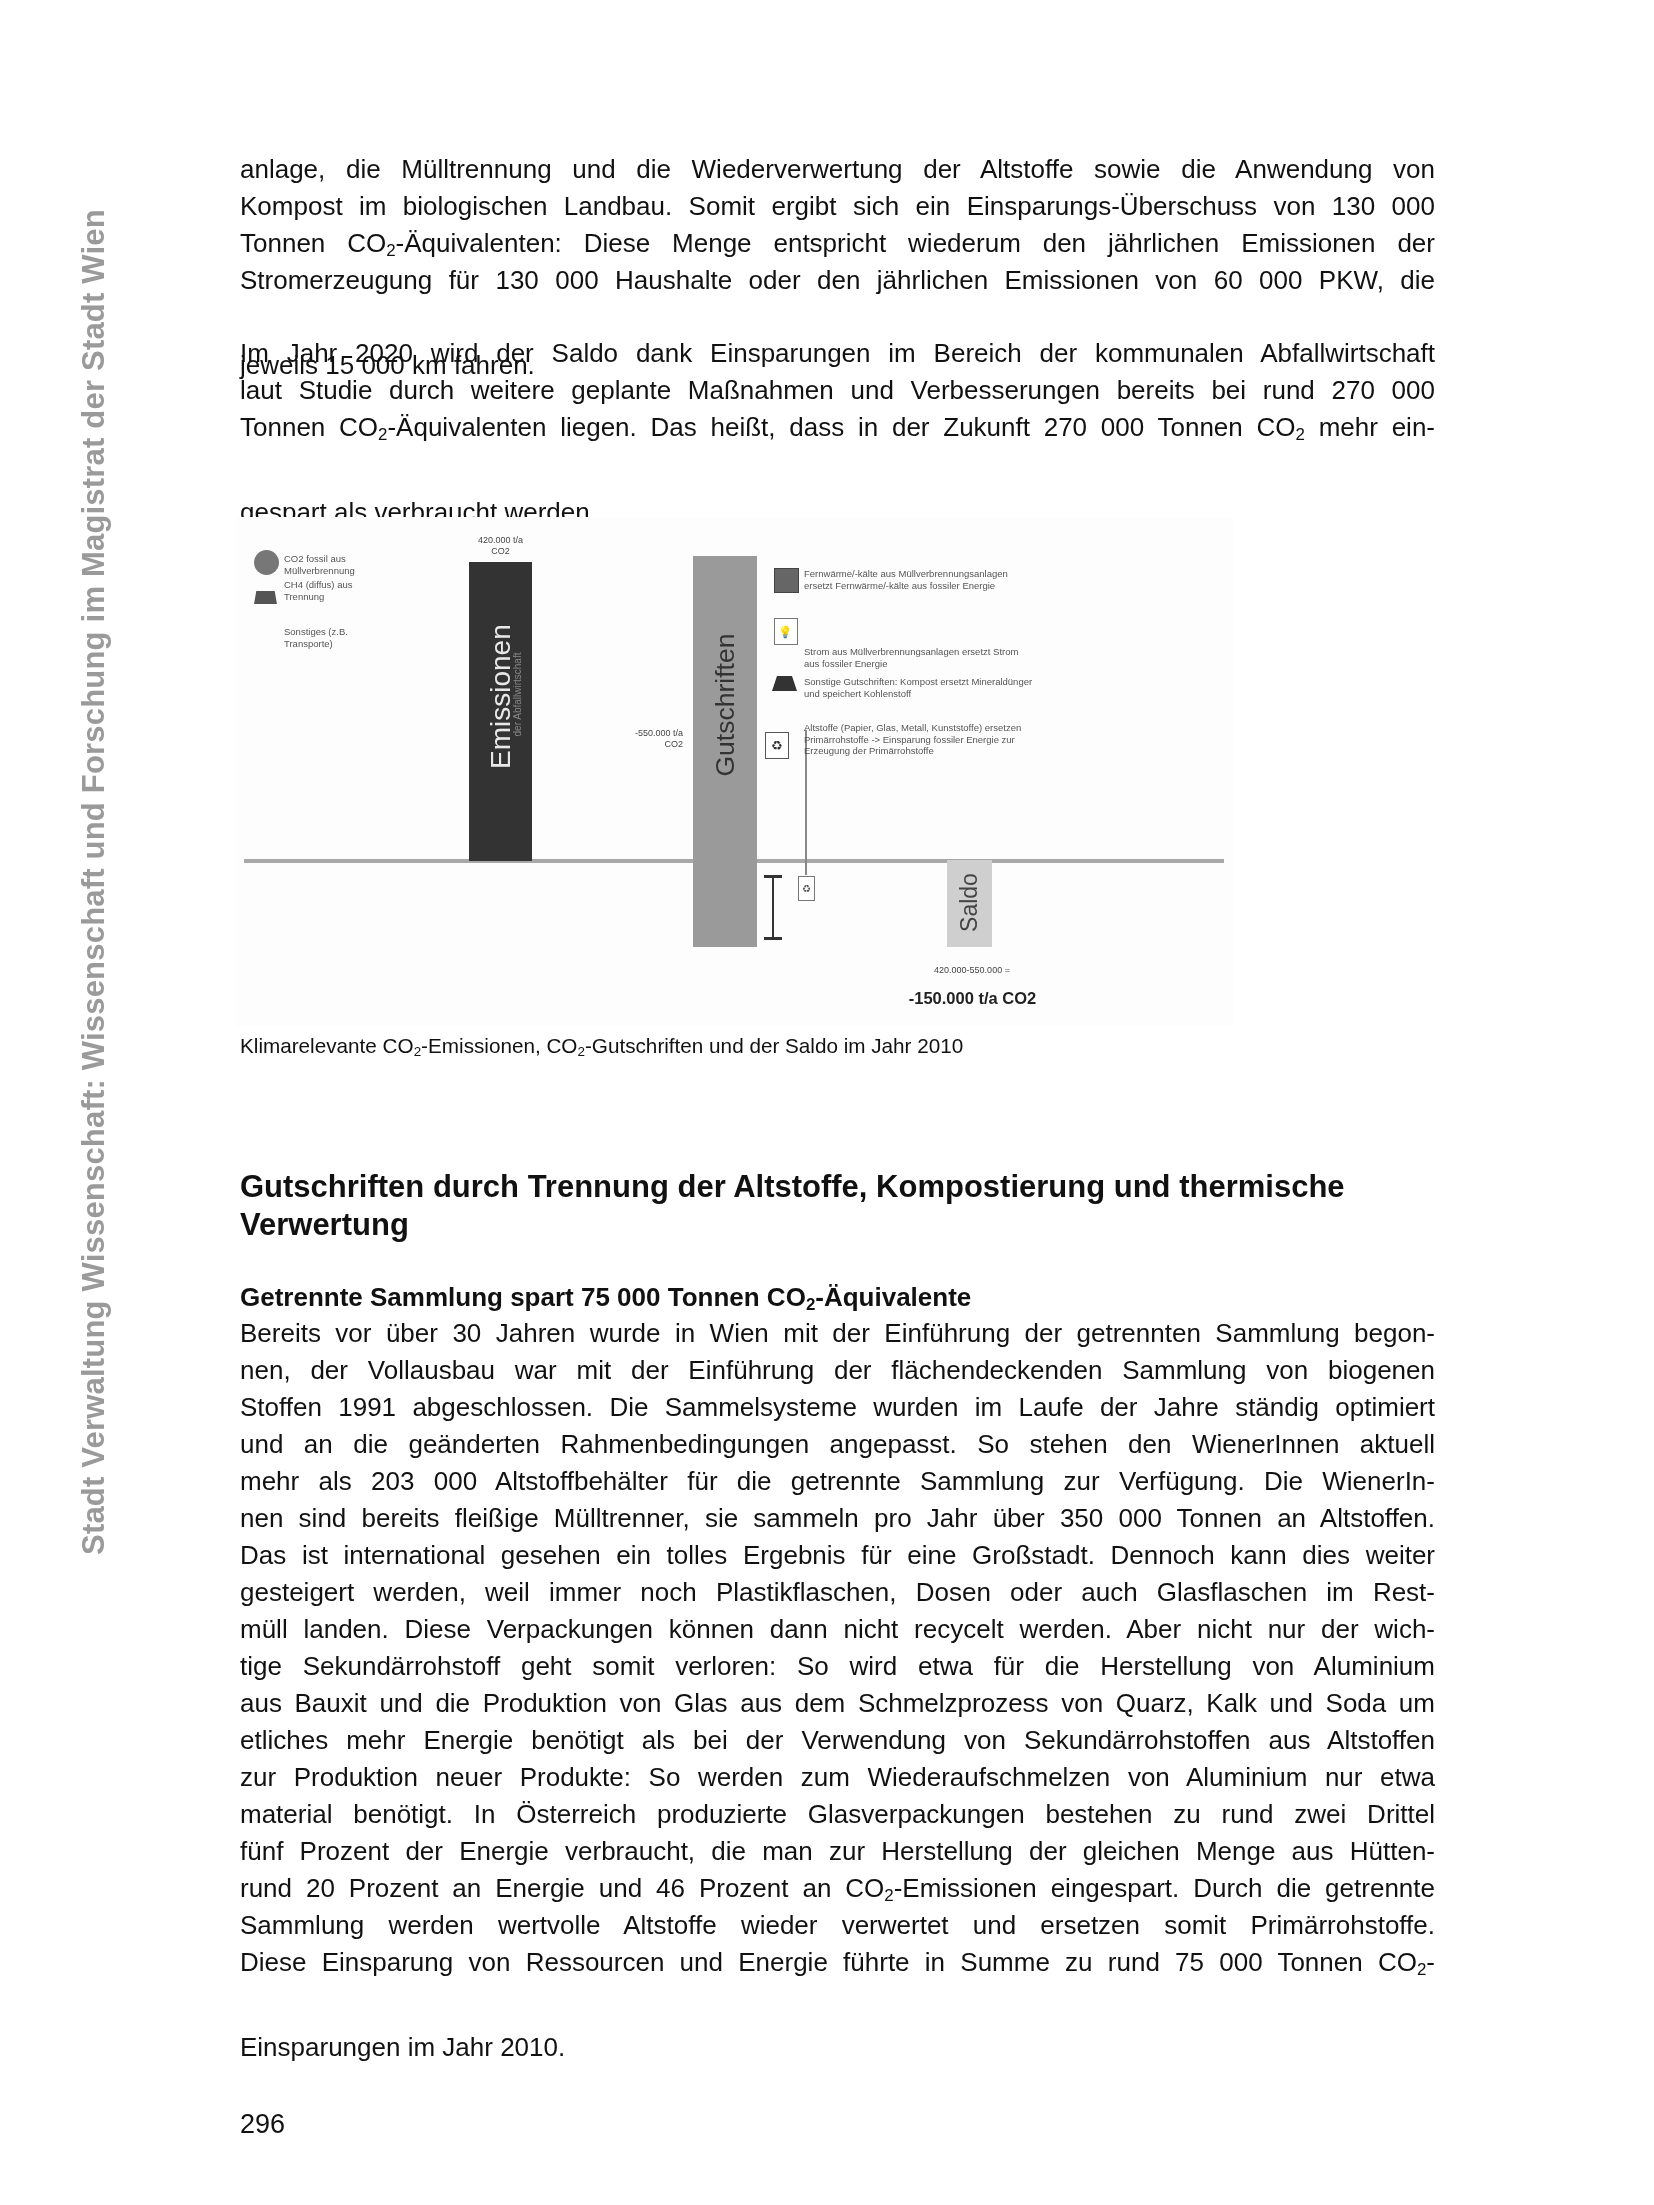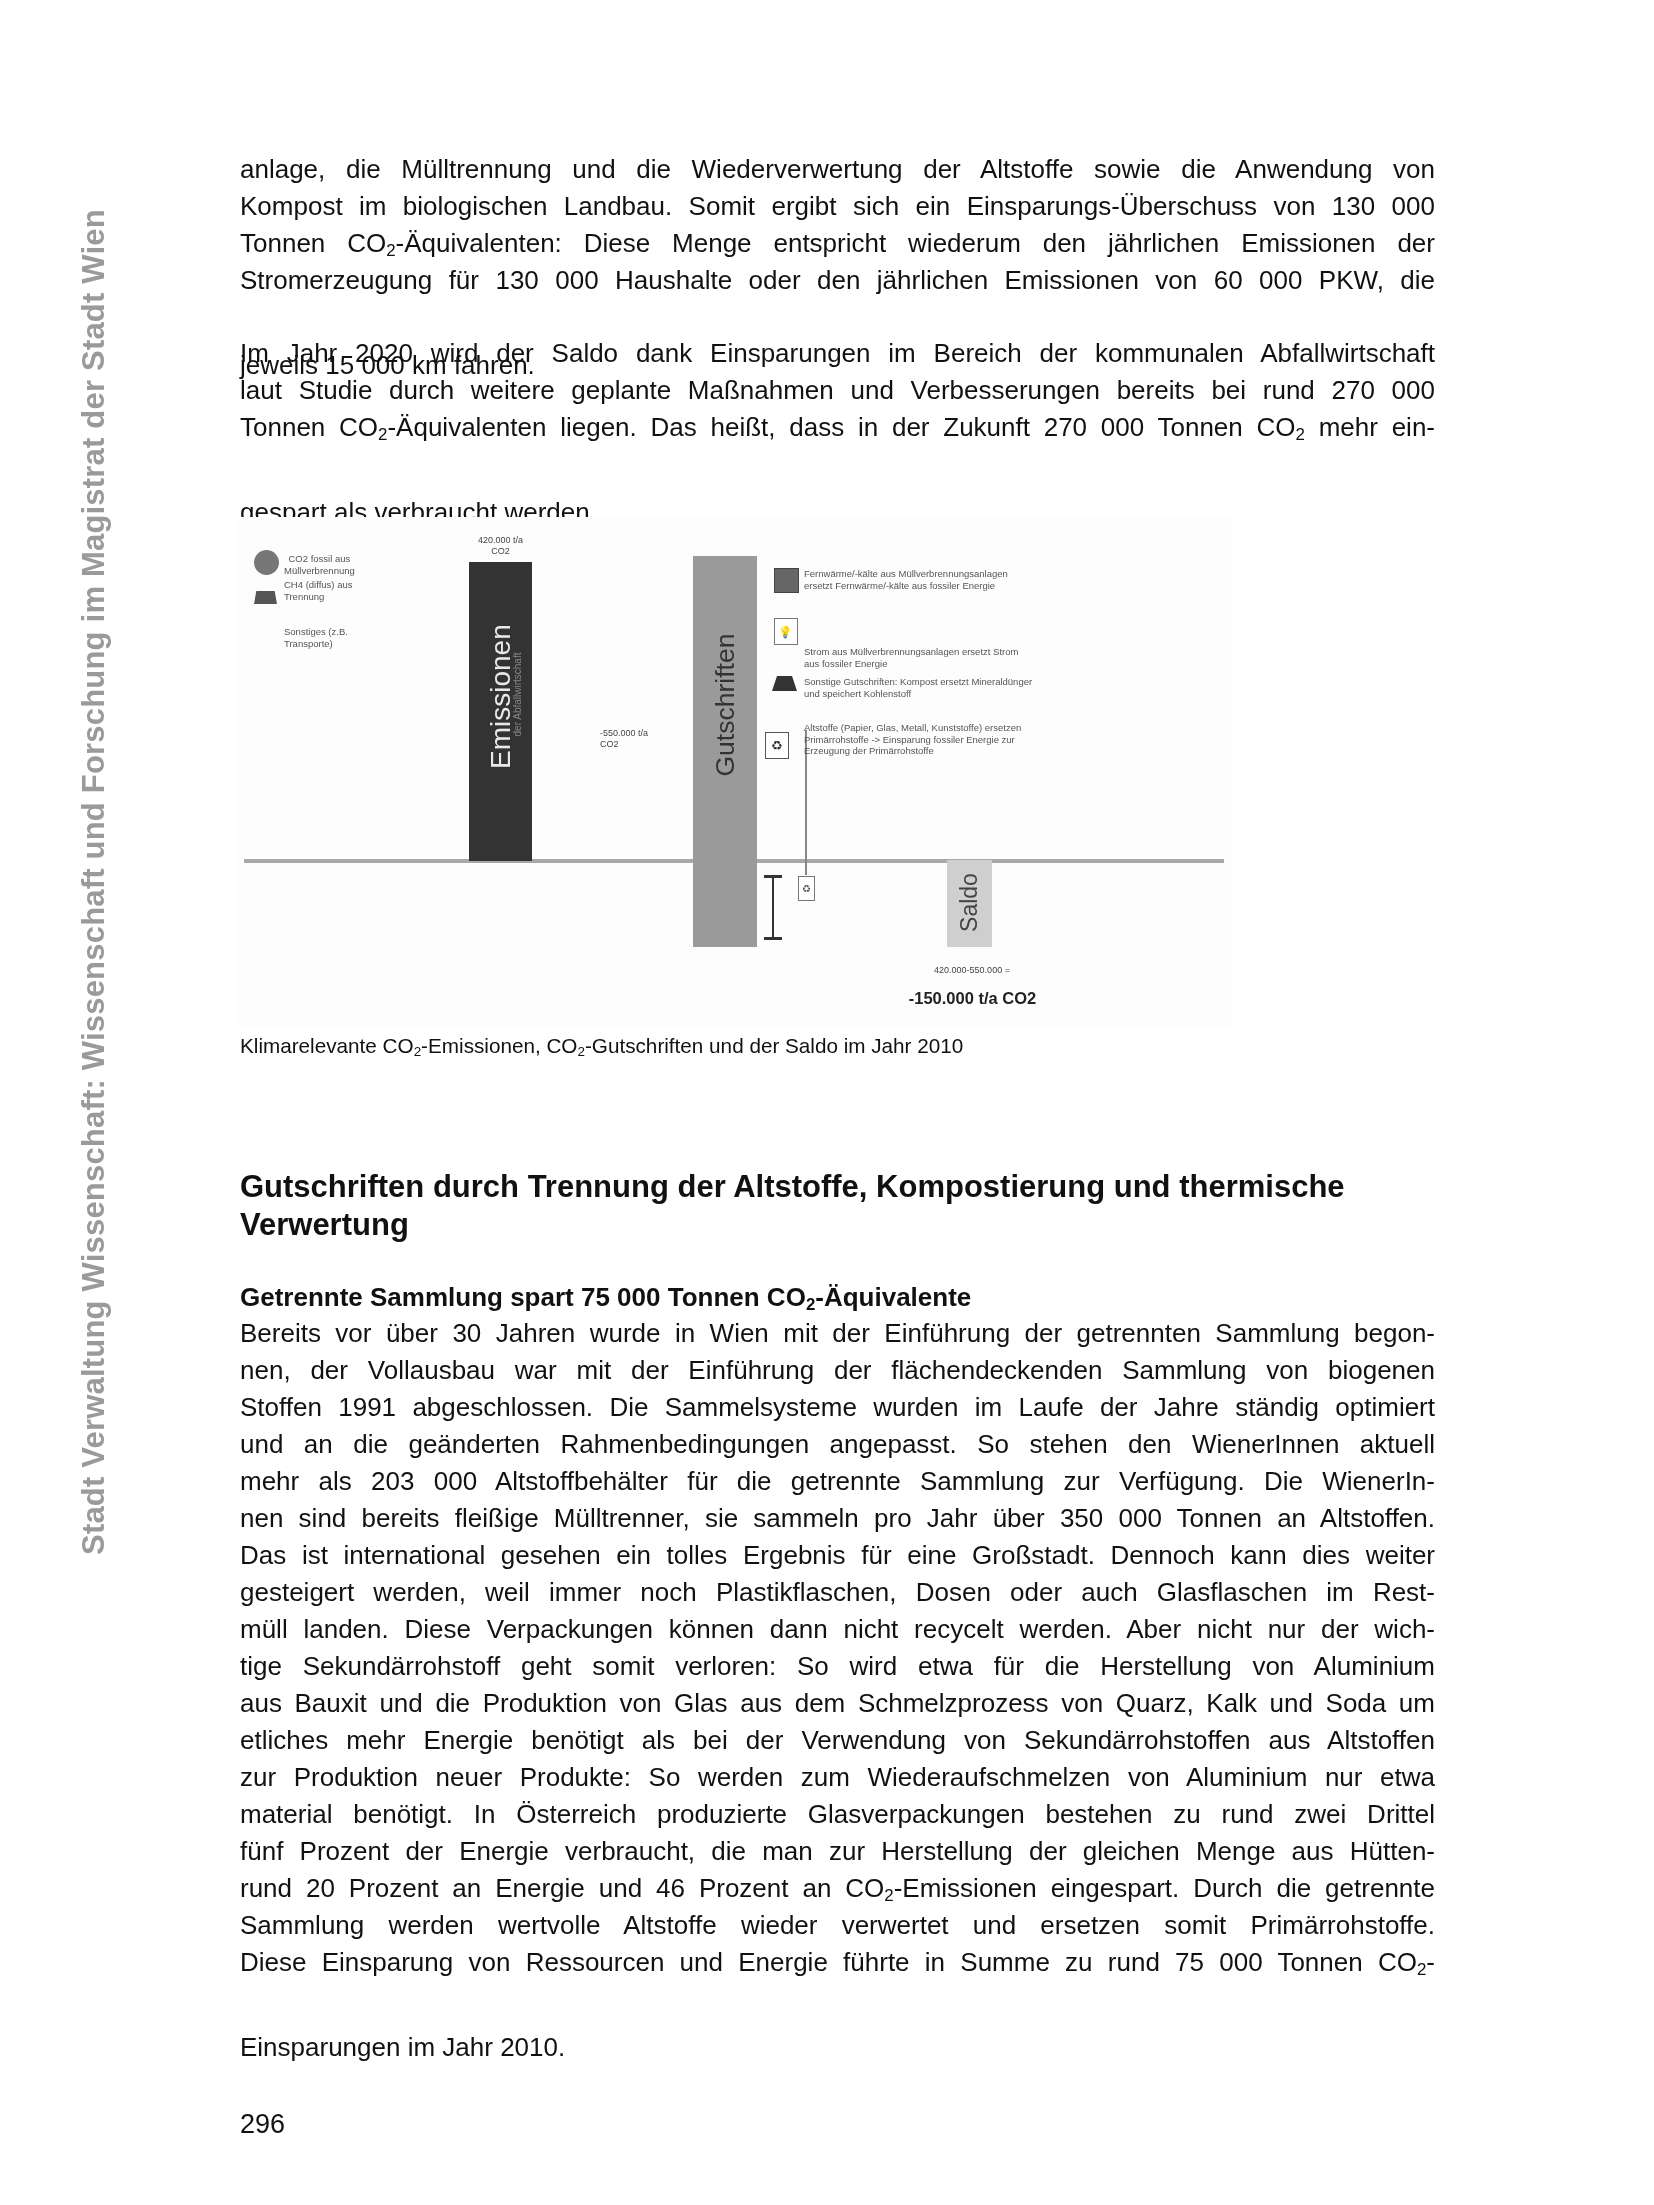--- a/index.html
+++ b/index.html
@@ -56,38 +56,38 @@
   <div class="bar" style="left:233px; top:45px; width:63px; height:299px; background:#333;"></div>
   <div class="bar-label" style="left:199px; top:170px; width:132px; text-align:center; color:#e8e8e8; font-size:28px;">Emissionen</div>
   <div class="bar-label" style="left:215px; top:172px; width:132px; text-align:center; color:#888; font-size:10px;">der Abfallwirtschaft</div>
   <div class="small" style="left:223px; top:18px; width:83px; text-align:center;">
     <span>420.000 t/a</span><br>
     <span>CO2</span>
   </div>
 
   <div class="bar" style="left:457px; top:39px; width:64px; height:391px; background:#9a9a9a;"></div>
   <div class="bar-label" style="left:423px; top:178px; width:132px; text-align:center; color:#333; font-size:26.5px;">Gutschriften</div>
-  <div class="small" style="left:364px; top:211px; width:83px; text-align:left;">
+  <div class="small" style="left:364px; top:211px; width:83px; text-align:right;">
     <span>-550.000 t/a</span><br>
     <span>CO2</span>
   </div>
 
   <div class="bar" style="left:711px; top:343px; width:45px; height:87px; background:#cfcfcf;"></div>
   <div class="bar-label" style="left:692px; top:372px; width:83px; text-align:center; color:#444; font-size:23px;">Saldo</div>
   <div class="small" style="left:678px; top:448px; width:116px; text-align:center;">420.000-550.000 =</div>
   <div class="small" style="left:637px; top:471px; width:199px; text-align:center; font-size:16.5px; font-weight:bold; color:#222; line-height:20px;">-150.000 t/a CO2</div>
 
   <div class="bar" style="left:536px; top:360px; width:1.7px; height:62px; background:#333;"></div>
   <div class="bar" style="left:528px; top:358px; width:18px; height:3.3px; background:#333;"></div>
   <div class="bar" style="left:528px; top:420px; width:18px; height:3.3px; background:#333;"></div>
   <div class="bar" style="left:569px; top:213px; width:1.7px; height:145px; background:#888;"></div>
   <div class="icon" style="left:562px; top:359px; width:15px; height:23px; border:1.7px solid #777; background:#fff; font-size:10px; text-align:center; line-height:23px; color:#555;">♻</div>
 
   <div class="icon" style="left:18px; top:33px; width:25px; height:25px; border-radius:50%; background:#777;"></div>
-  <div class="legend-text" style="left:48px; top:36px;text-align:center;">
+  <div class="legend-text" style="left:48px; top:36px;">
     <span>CO2 fossil aus</span><br>
     <span>Müllverbrennung</span>
   </div>
   <div class="icon" style="left:18px; top:74px; width:23px; height:13.2px; background:#555; clip-path:polygon(10% 0,90% 0,100% 100%,0 100%);"></div>
   <div class="legend-text" style="left:48px; top:62px;">
     <span>CH4 (diffus) aus</span><br>
     <span>Trennung</span>
   </div>
   <div class="legend-text" style="left:48px; top:109px;">
     <span>Sonstiges (z.B.</span><br>

